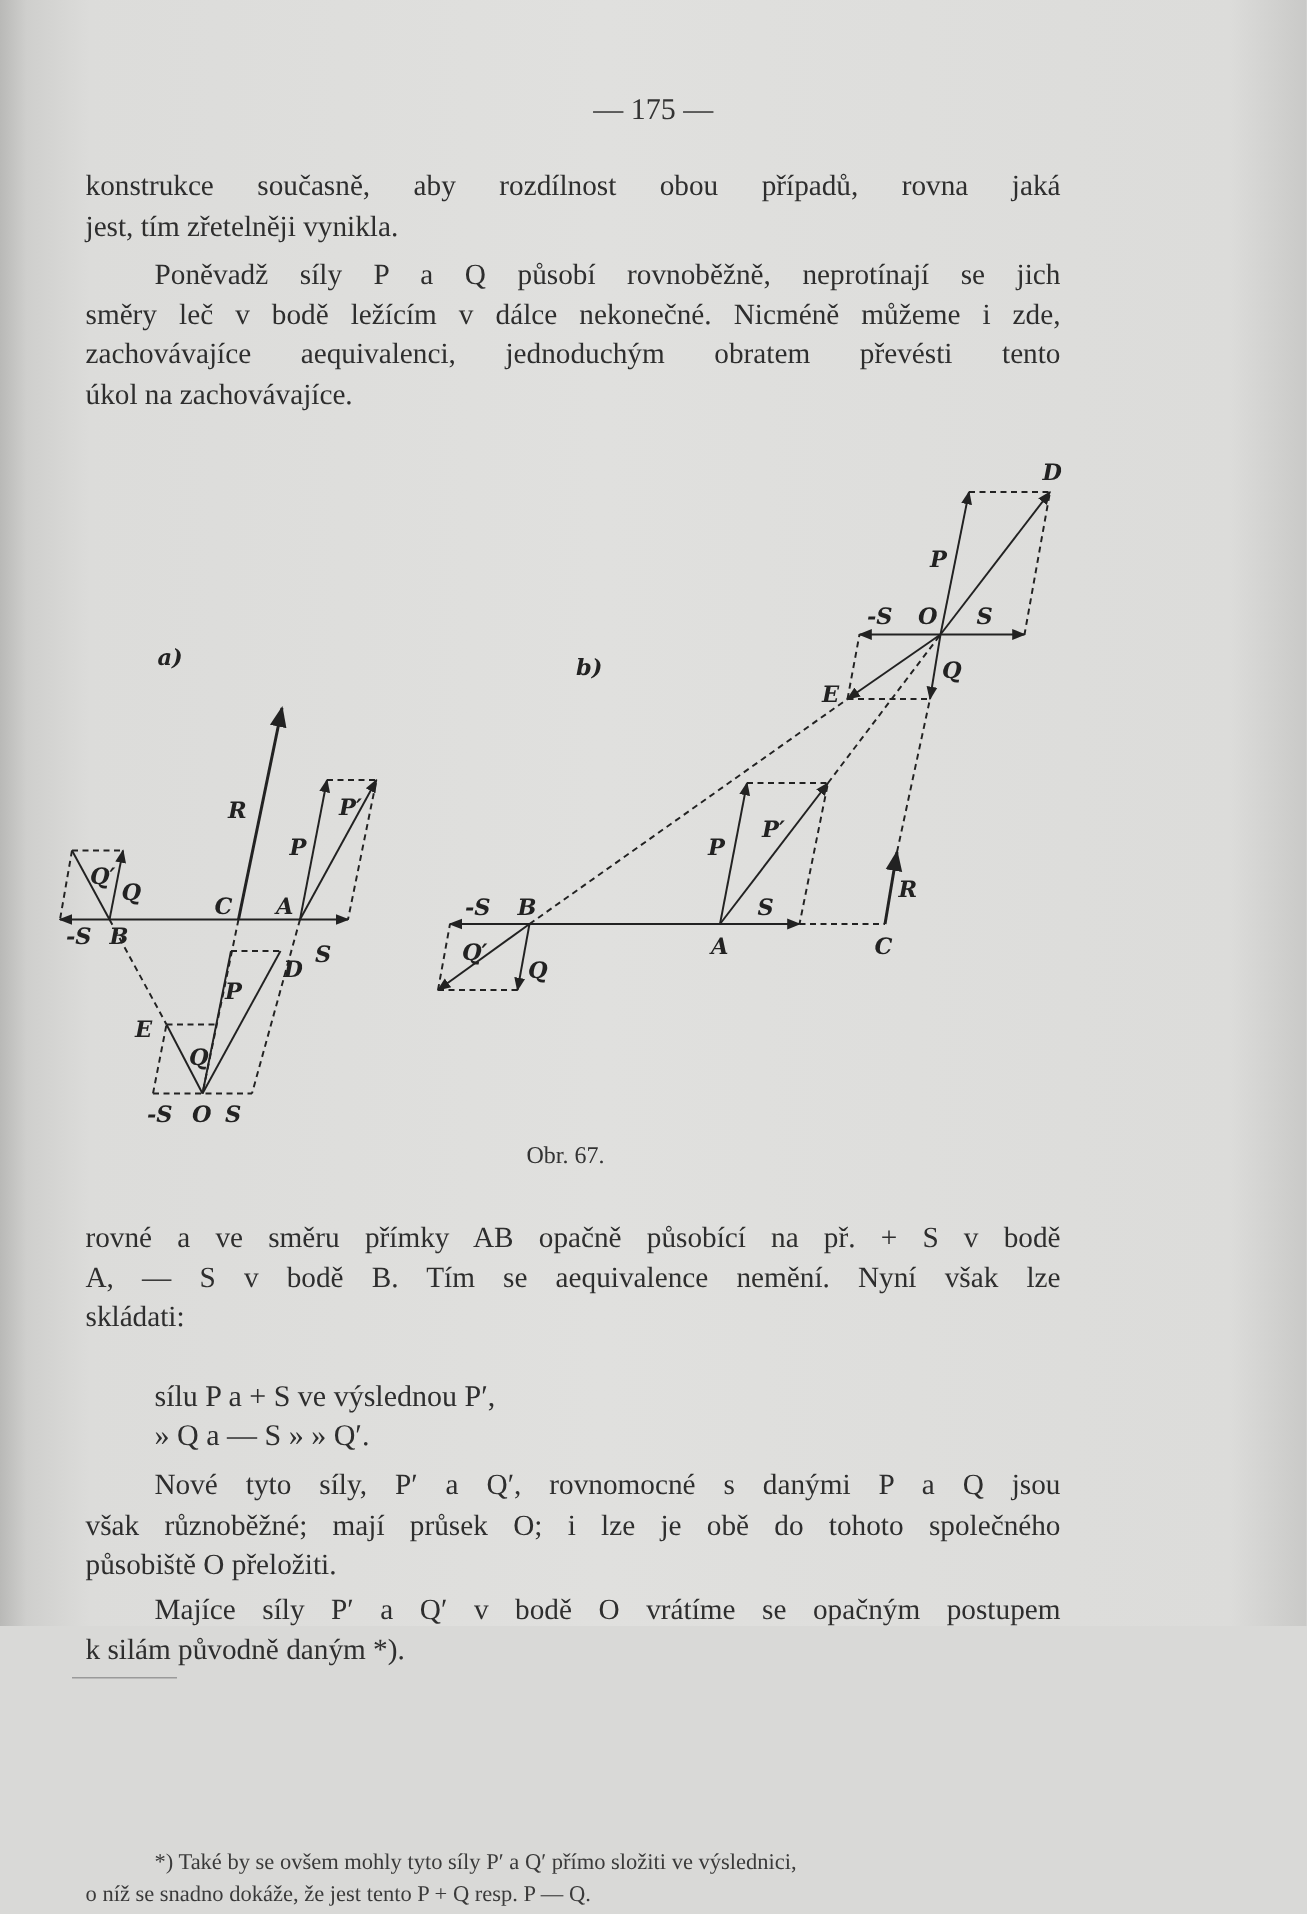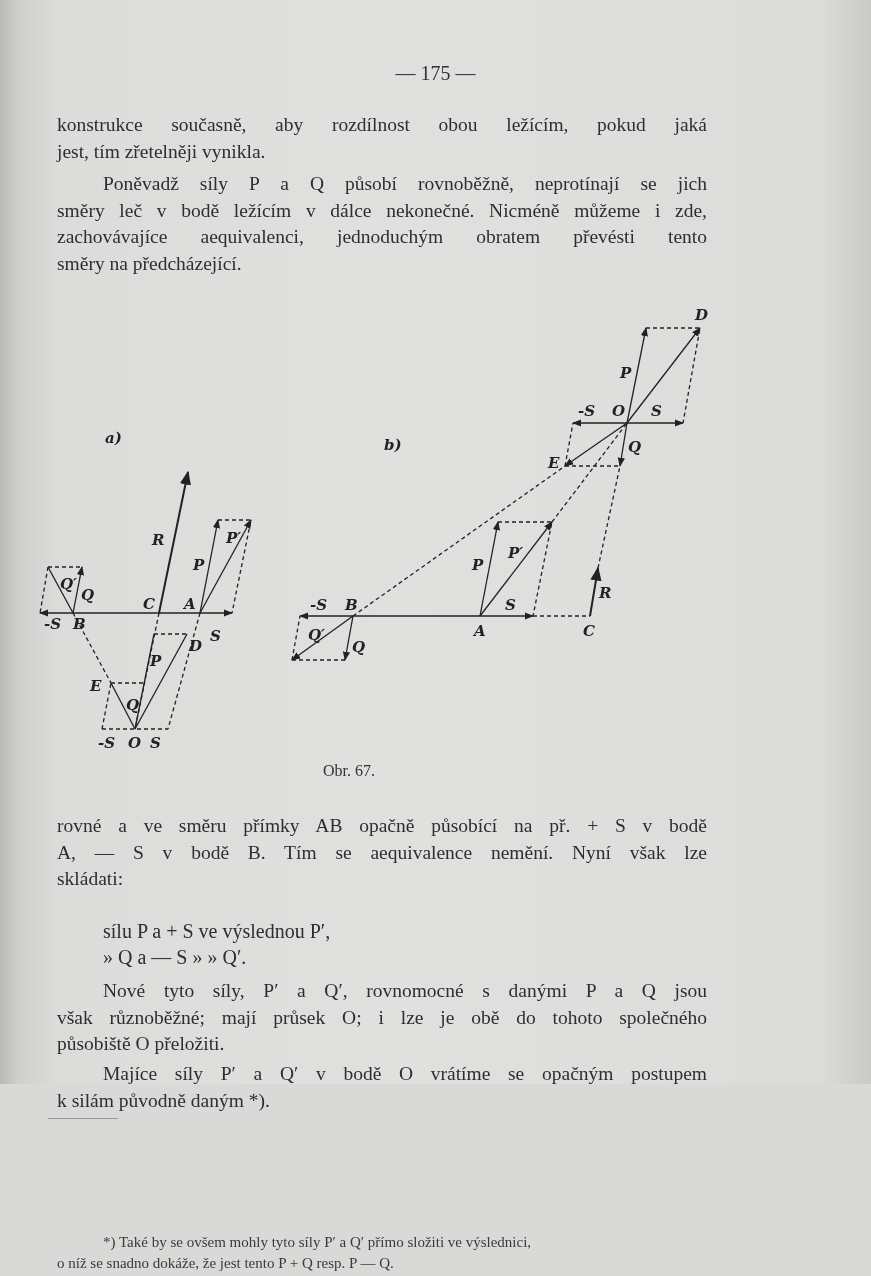--- a/index.html
+++ b/index.html
@@ -22,21 +22,21 @@
     position: absolute; left: 57px; width: 650px;
     font-family: "Liberation Serif", serif; font-size: 19.5px; line-height: 26.5px;
     text-align: justify; color: #2e2e2e;
   }
   .para .line { display: block; white-space: nowrap; text-align-last: justify; }
   .para .line.last { text-align-last: left; }
   .indent { padding-left: 46px; }
   .figure { position: absolute; left: 0; top: 290px; width: 871px; height: 480px; }
   .figure svg { position: absolute; left: 0; top: 0; }
   .caption {
-    position: absolute; top: 762px; left: 323px;
+    position: absolute; top: 762px; left: 351px;
     font-family: "Liberation Serif", serif; font-size: 16px; color: #333;
   }
   .list-line {
     position: absolute; left: 103px;
     font-family: "Liberation Serif", serif; font-size: 20px; color: #2e2e2e; white-space: nowrap;
   }
   .footnote-rule { position: absolute; top: 1118px; left: 48px; width: 70px; border-top: 1px solid #9a9a9a; }
   .footnote {
     position: absolute; left: 57px; width: 650px;
     font-family: "Liberation Serif", serif; font-size: 15px; line-height: 21px; color: #3a3a3a;
@@ -44,29 +44,29 @@
   .lbl { font-family: "DejaVu Serif", serif; font-style: italic; font-weight: bold; font-size: 15px; fill: #222; }
 </style>
 </head>
 <body>
 
 <div class="page">
 
   <div class="page-number">— 175 —</div>
 
   <div class="para" style="top:112px;">
-    <span class="line">konstrukce současně, aby rozdílnost obou ležícím, pokud jaká</span>
+    <span class="line">konstrukce současně, aby rozdílnost obou případů, rovna jaká</span>
     <span class="line last">jest, tím zřetelněji vynikla.</span>
   </div>
 
   <div class="para" style="top:171px;">
     <span class="line indent">Poněvadž síly P a Q působí rovnoběžně, neprotínají se jich</span>
     <span class="line">směry leč v bodě ležícím v dálce nekonečné. Nicméně můžeme i zde,</span>
     <span class="line">zachovávajíce aequivalenci, jednoduchým obratem převésti tento</span>
-    <span class="line last">směry na předcházející.</span>
+    <span class="line last">úkol na zachovávajíce.</span>
   </div>
 
   <div class="figure">
     <svg width="871" height="480" viewBox="0 290 871 480">
       <defs>
         <marker id="ah" viewBox="0 0 10 10" refX="9" refY="5" markerWidth="7" markerHeight="7" orient="auto-start-reverse">
           <path d="M0,1 L10,5 L0,9 z" fill="#222"></path>
         </marker>
       </defs>
       <g stroke="#222" fill="none" stroke-width="1.3">

